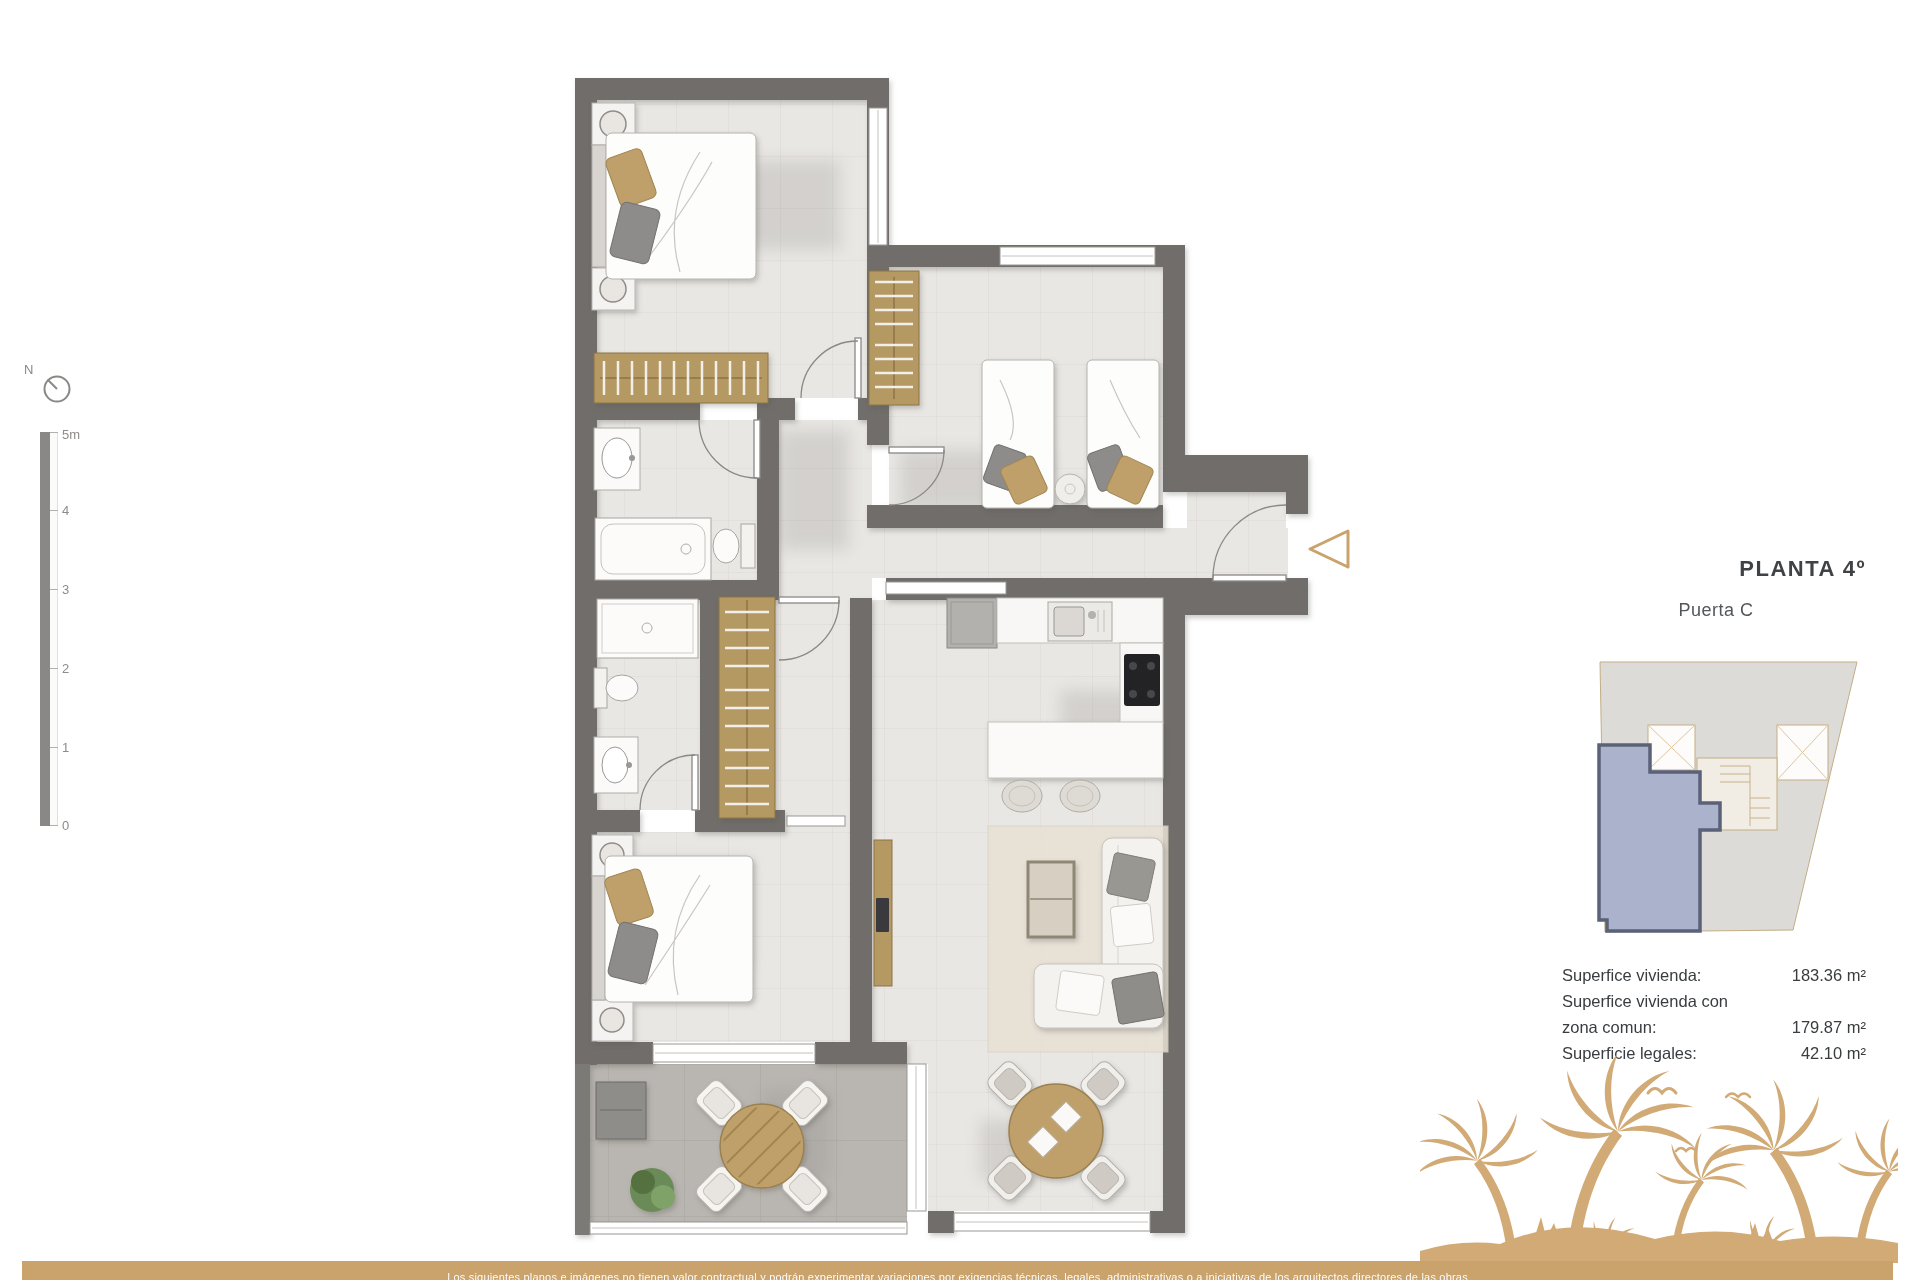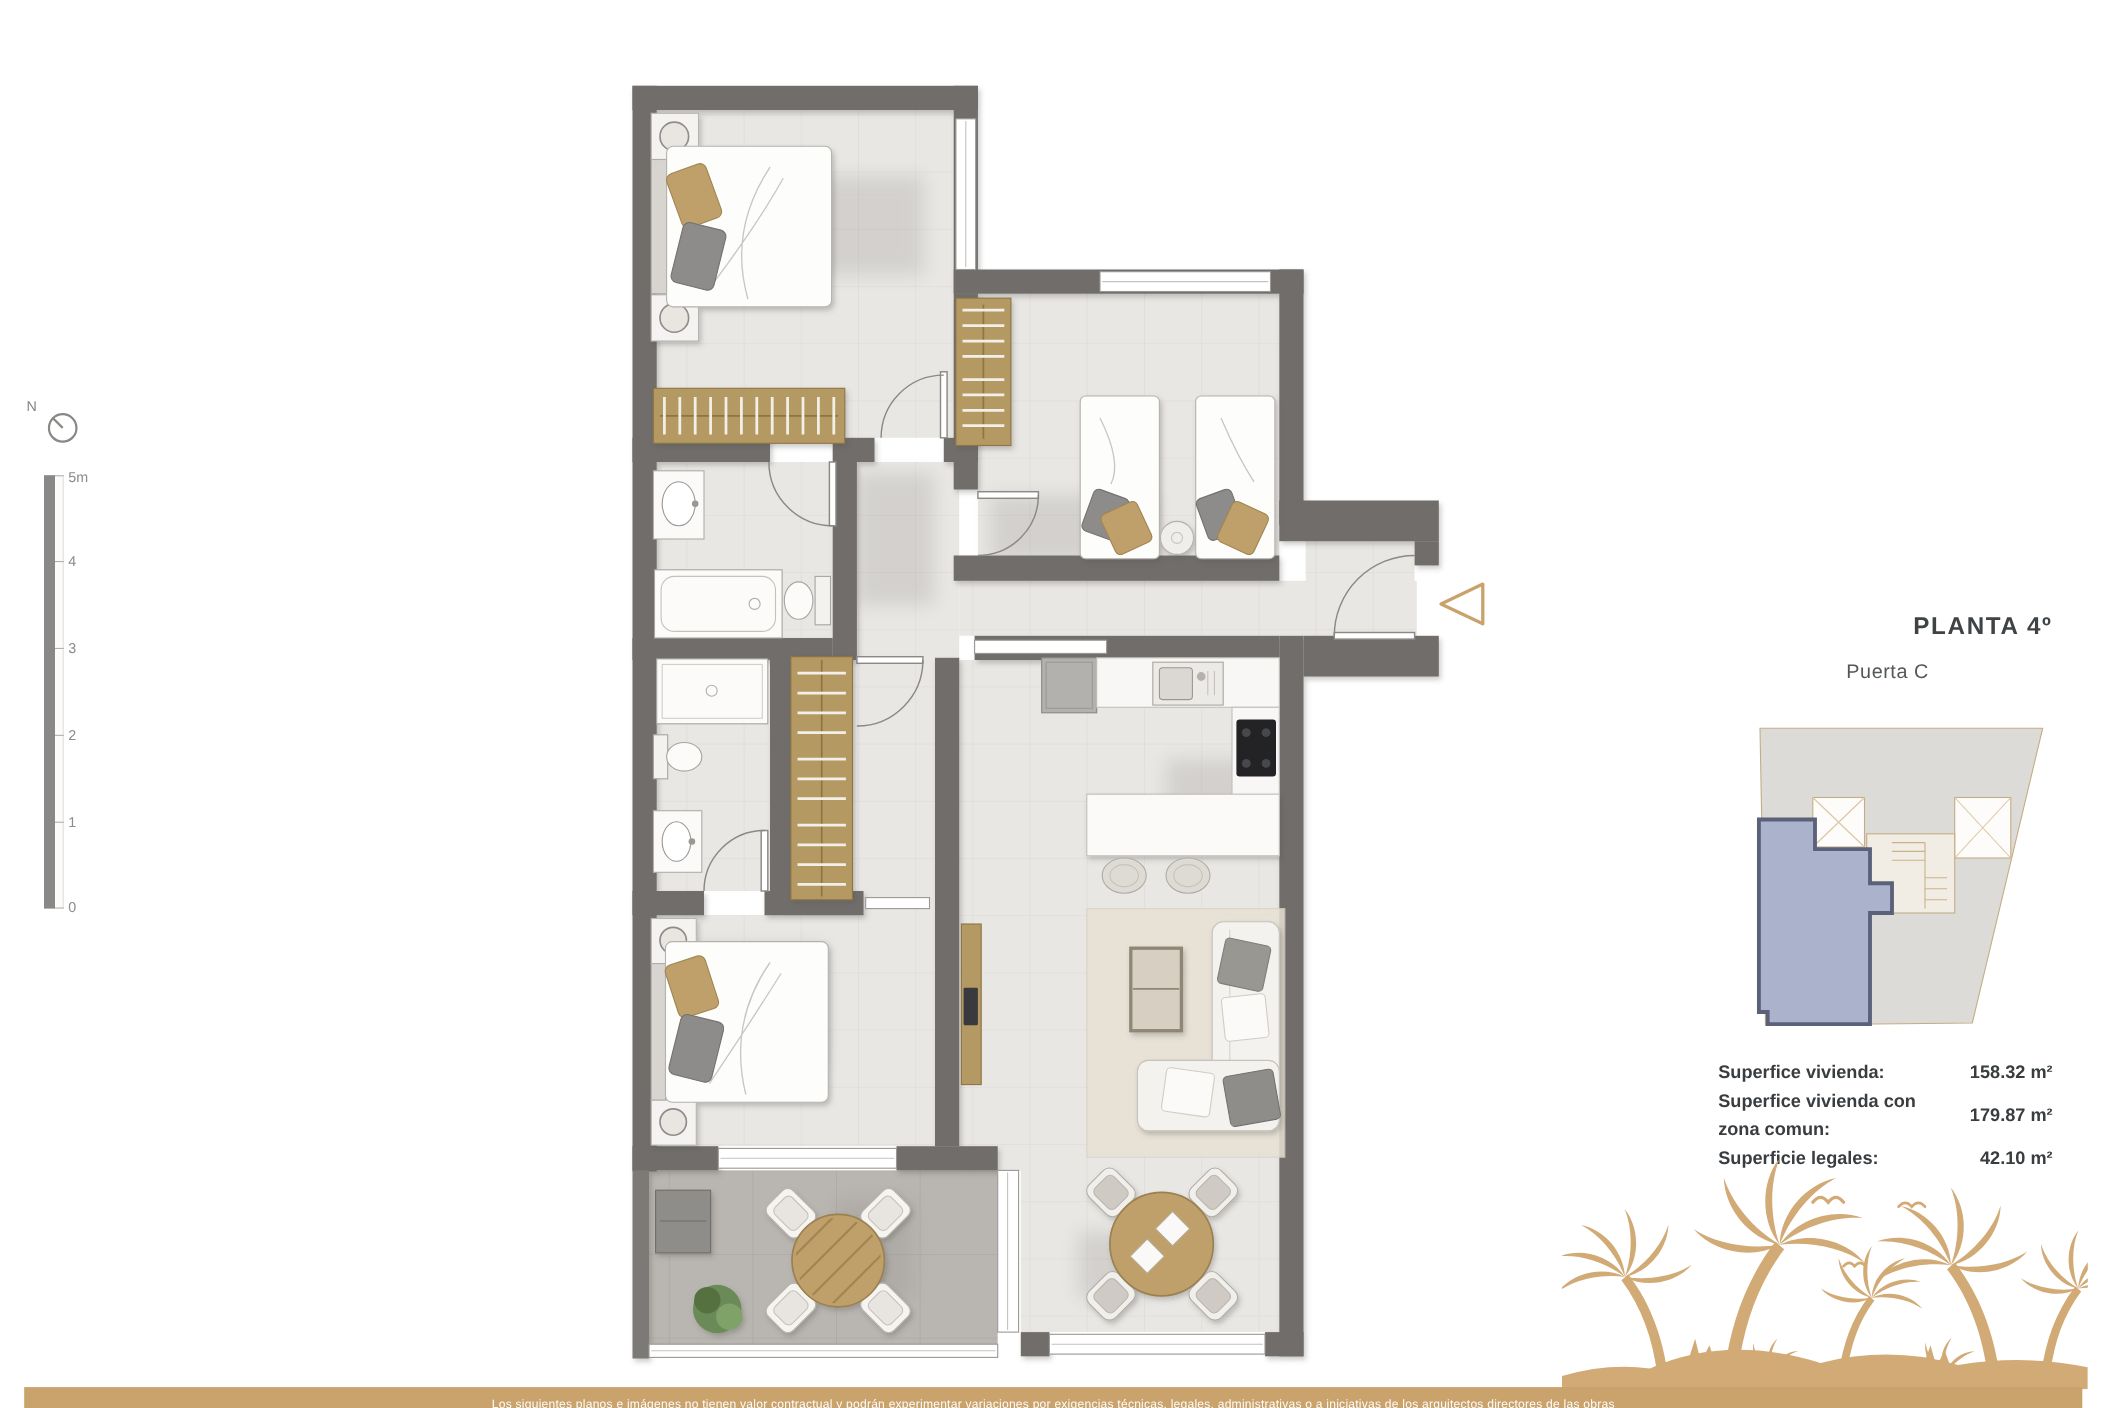--- a/index.html
+++ b/index.html
@@ -14,21 +14,21 @@
   .scalebar .bar{position:absolute;left:0;top:0;width:10px;height:394px;background:#8a8886;}
   .scalebar .strip{position:absolute;left:10px;top:0;width:7px;height:394px;background:#fbfbfa;border-right:1px solid #e2e0dd;}
   .scalebar .tick{position:absolute;left:10px;width:8px;height:1px;background:#b3b0ac;}
   .scalebar .lab{position:absolute;left:22px;transform:translateY(-50%);font-size:13px;color:#8e8b88;}
   
   .titleblock{position:absolute;left:1566px;top:556px;width:300px;text-align:center;}
   .titleblock .t{font-size:22px;font-weight:bold;color:#3f4345;letter-spacing:1.5px;text-align:right;}
   .titleblock .s{font-size:18px;color:#53575a;margin-top:18px;letter-spacing:.5px;}
   
   .surfaces{position:absolute;left:1562px;top:962px;width:304px;font-size:16.5px;color:#393d3f;}
-  .surfaces .row{display:flex;align-items:center;line-height:26px;font-weight:bold;}
+  .surfaces .row{display:flex;align-items:flex-end;line-height:26px;}
   .surfaces .lbl{width:200px;}
   .surfaces .val{flex:1;text-align:right;white-space:nowrap;}
   
   .footerbar{position:absolute;left:22px;top:1261px;width:1871px;height:31px;background:#c9a26c;
              display:flex;align-items:center;justify-content:center;}
   .footerbar span{font-size:11px;color:#fdfcfa;letter-spacing:.2px;white-space:nowrap;}
   .planwrap{position:absolute;left:540px;top:60px;width:860px;height:1200px;}
   .keywrap{position:absolute;left:1590px;top:648px;width:280px;height:292px;}
   .palmwrap{position:absolute;left:1420px;top:1055px;width:478px;height:208px;}
 </style>
@@ -331,21 +331,21 @@
   </div>
 
   <div class="titleblock">
     <div class="t">PLANTA 4º</div>
     <div class="s">Puerta C</div>
   </div>
 
   <div class="surfaces">
     <div class="row">
       <span class="lbl">Superfice vivienda:</span>
-      <span class="val">158.32 m²</span>
+      <span class="val">183.36 m²</span>
     </div>
     <div class="row">
       <span class="lbl">Superfice vivienda con zona comun:</span>
       <span class="val">179.87 m²</span>
     </div>
     <div class="row">
       <span class="lbl">Superficie legales:</span>
       <span class="val">42.10 m²</span>
     </div>
   </div>

